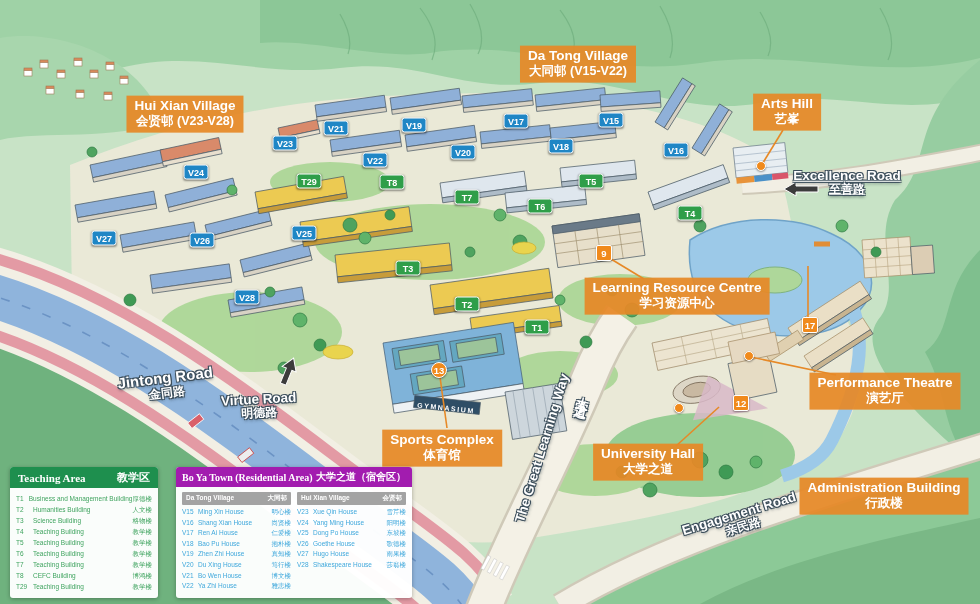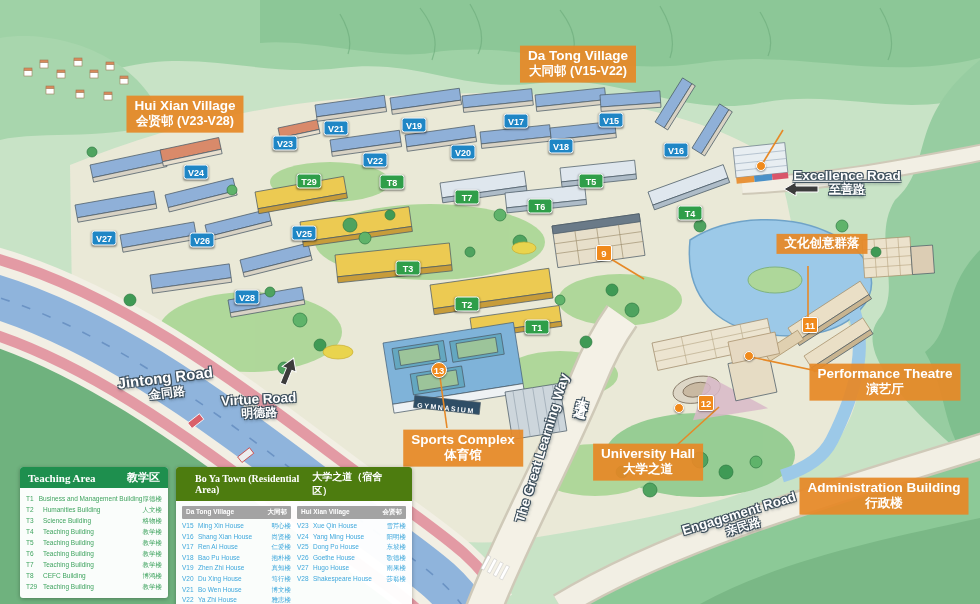--- a/index.html
+++ b/index.html
@@ -34,22 +34,22 @@
   .marker.orange{width:14px;height:14px;font-size:9.5px;border-radius:2px;background:#f08a1c;}
   .marker.dot{width:8px;height:8px;border-radius:50%;background:#f08a1c;padding:0;}
   .bldg-text{position:absolute;color:#fff;font-weight:bold;font-size:7px;
     letter-spacing:1.6px;z-index:15;}
   
   .legend{position:absolute;background:rgba(255,255,255,.97);border-radius:3px;
     overflow:hidden;box-shadow:0 1px 4px rgba(0,0,0,.3);z-index:40;}
   .lg-head{display:flex;justify-content:space-between;align-items:center;
     padding:3px 8px;color:#fff;font-family:"Liberation Serif",serif;font-weight:bold;}
   .lg-head.green{background:#1e8f4e;font-size:11px;}
-  .lg-head.blue{background:#4d7c0f;font-size:10px;padding:3px 19px;}
-  .legend-teaching{left:20px;top:467px;width:148px;}
+  .lg-head.blue{background:#a21caf;font-size:10px;padding:3px 6px;}
+  .legend-teaching{left:10px;top:467px;width:148px;}
   .legend-boya{left:176px;top:467px;width:236px;}
   .lg-body{padding:5px 6px 6px;}
   .trow{display:flex;font-size:6.5px;color:#3fa45f;line-height:11px;white-space:nowrap;}
   .trow .code{width:17px;}
   .trow .name{flex:1;}
   .vcols{display:flex;gap:6px;padding:5px 6px 6px;}
   .vcol{flex:1;min-width:0;}
   .subhdr{display:flex;justify-content:space-between;background:#a3a3a3;color:#fff;
     font-size:6.5px;font-weight:bold;padding:2px 4px;border-radius:1px;margin-bottom:2px;
     white-space:nowrap;}
@@ -540,32 +540,39 @@
 </div>
 
 <div class="area-label" style="left: 185px; top: 114px;">
       <span class="en">Hui Xian Village</span>
       <span class="cn">会贤邨 (V23-V28)</span>
     </div>
     <div class="area-label" style="left: 578px; top: 64px;">
       <span class="en">Da Tong Village</span>
       <span class="cn">大同邨 (V15-V22)</span>
     </div>
+    <div class="area-label" style="left: 787px; top: 112px;">
+      <span class="en">Arts Hill</span>
+      <span class="cn">艺峯</span>
+    </div>
     <div class="area-label" style="left: 822px; top: 244px;">
-      <span class="cn">文化创意群落</span>
-    </div>
-    <div class="area-label" style="left: 885px; top: 382px;">
+    </div>
+    <div class="area-label" style="left: 677px; top: 296px;">
+      <span class="en">Learning Resource Centre</span>
+      <span class="cn">学习资源中心</span>
+    </div>
+    <div class="area-label" style="left: 885px; top: 391px;">
       <span class="en">Performance Theatre</span>
       <span class="cn">演艺厅</span>
     </div>
     <div class="area-label" style="left: 884px; top: 496px;">
       <span class="en">Administration Building</span>
       <span class="cn">行政楼</span>
     </div>
-    <div class="area-label" style="left: 463px; top: 448px;">
+    <div class="area-label" style="left: 442px; top: 448px;">
       <span class="en">Sports Complex</span>
       <span class="cn">体育馆</span>
     </div>
     <div class="area-label" style="left: 648px; top: 462px;">
       <span class="en">University Hall</span>
       <span class="cn">大学之道</span>
     </div>
     <div class="road-label" style="left: 847px; top: 182px; transform: translate(-50%, -50%) rotate(0deg); text-decoration: underline;">
       <span class="en">Excellence Road</span>
       <span class="cn">至善路</span>
@@ -603,20 +610,20 @@
     <div class="marker green" style="left: 309px; top: 181px;">T29</div>
     <div class="marker green" style="left: 392px; top: 182px;">T8</div>
     <div class="marker green" style="left: 467px; top: 197px;">T7</div>
     <div class="marker green" style="left: 540px; top: 206px;">T6</div>
     <div class="marker green" style="left: 591px; top: 181px;">T5</div>
     <div class="marker green" style="left: 690px; top: 213px;">T4</div>
     <div class="marker green" style="left: 408px; top: 268px;">T3</div>
     <div class="marker green" style="left: 467px; top: 304px;">T2</div>
     <div class="marker green" style="left: 537px; top: 327px;">T1</div>
     <div class="marker orange" style="left: 604px; top: 253px;">9</div>
-    <div class="marker orange" style="left: 810px; top: 325px;">11</div>
-    <div class="marker orange" style="left: 706px; top: 403px;">12</div>
+    <div class="marker orange" style="left: 810px; top: 325px;">17</div>
+    <div class="marker orange" style="left: 741px; top: 403px;">12</div>
     <div class="marker orange" style="left: 439px; top: 370px; border-radius: 8px;">13</div>
     <div class="marker dot" style="left: 761px; top: 166px;"></div>
     <div class="marker dot" style="left: 749px; top: 356px;"></div>
     <div class="marker dot" style="left: 679px; top: 408px;"></div>
     <div class="bldg-text" style="left: 446px; top: 408px; transform: translate(-50%, -50%) rotate(6deg);">GYMNASIUM</div>
   </div>
 
 </body></html>

